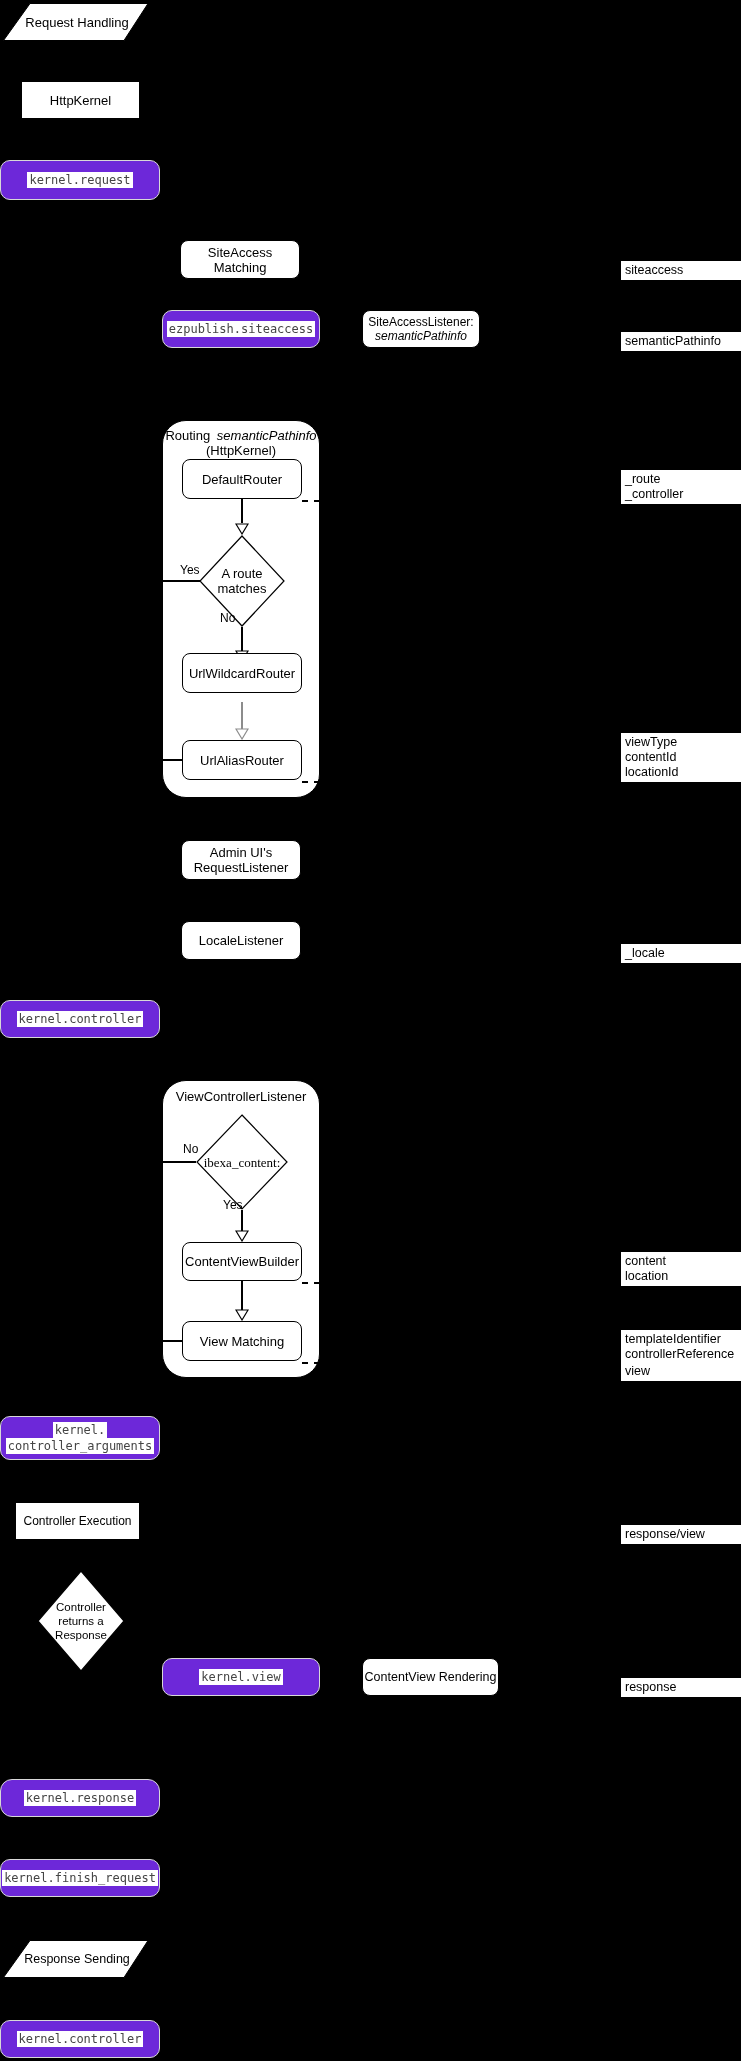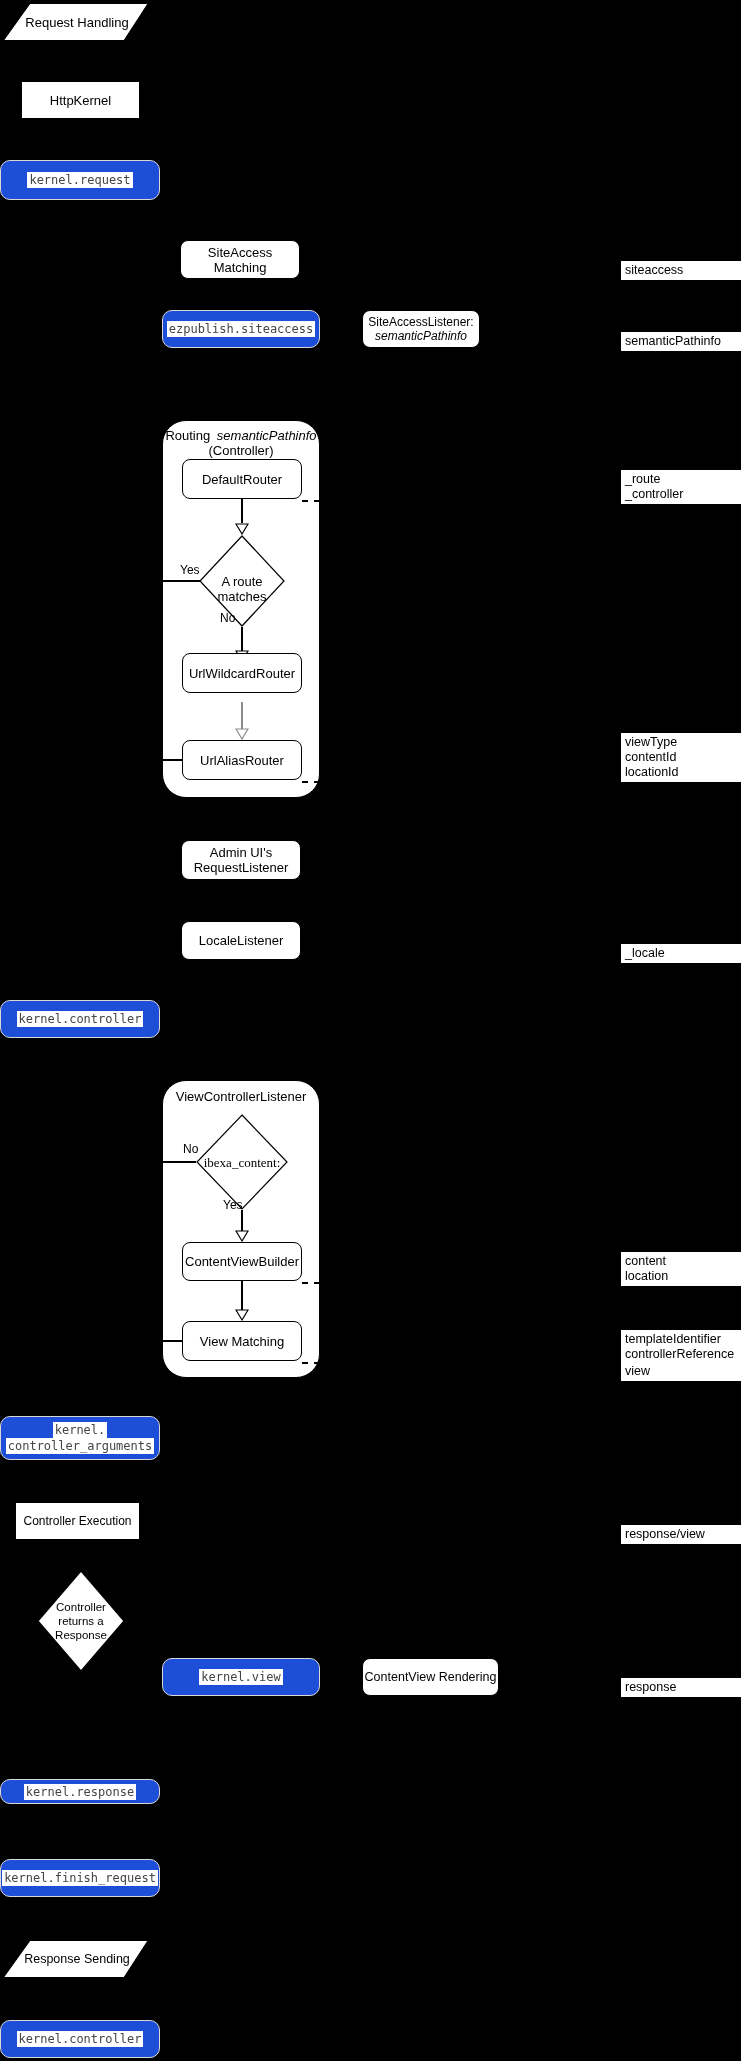--- a/index.html
+++ b/index.html
@@ -6,21 +6,21 @@
   .canvas{position:relative;width:741px;height:2061px;background:#000;overflow:hidden;
           font-family:"Liberation Sans",sans-serif;color:#000;}
   .abs{position:absolute;}
   
   .node{position:absolute;background:#fff;border:1px solid #000;display:flex;
         flex-direction:column;align-items:center;justify-content:center;
         font-size:13px;line-height:15px;text-align:center;box-sizing:border-box;}
   .rounded{border-radius:8px;}
   .sharp{border-radius:0;}
   
-  .event{position:absolute;background:#1d4ed8;border:1px solid #d8d8d8;border-radius:10px;
+  .event{position:absolute;background:#6d28d9;border:1px solid #d8d8d8;border-radius:10px;
          display:flex;flex-direction:column;align-items:center;justify-content:center;
          font-family:"DejaVu Sans Mono","Liberation Mono",monospace;font-size:12px;
          line-height:16px;color:#454545;box-sizing:border-box;text-align:center;}
   .event span{background:#fff;padding:0 2px;white-space:nowrap;}
   
   .container{position:absolute;background:#fff;border:1px solid #000;border-radius:24px;
              box-sizing:border-box;}
   .ctitle{position:absolute;left:0;width:100%;text-align:center;font-size:13px;
           line-height:15px;}
   
@@ -72,36 +72,36 @@
     <span>SiteAccessListener:</span>
     <em>semanticPathinfo</em>
   </div>
   <div class="lbl" style="top:332px;">semanticPathinfo</div>
 
   <div class="container" style="left:162px;top:420px;width:158px;height:378px;">
     <div class="ctitle" style="top:7px;">
       <span style="margin-right: 3px;">Routing</span>
       <em>semanticPathinfo</em>
     </div>
-    <div class="ctitle" style="top:22px;">(Controller)</div>
+    <div class="ctitle" style="top:22px;">(HttpKernel)</div>
 
     <div class="node rounded" style="left:19px;top:38px;width:120px;height:40px;">
       <span>DefaultRouter</span>
     </div>
     <div class="dash" style="left:139px;top:79px;width:18px;"></div>
 
     <div class="line" style="left:78px;top:78px;width:1.5px;height:24px;"></div>
     <svg class="abs" style="left:72px;top:102px;" width="14" height="12">
       <polygon points="7,11 1,1 13,1" fill="#fff" stroke="#000" stroke-width="1.2"></polygon>
     </svg>
 
     <svg class="abs" style="left:36px;top:114px;" width="86" height="92">
       <polygon points="43,1 85,46 43,91 1,46" fill="#fff" stroke="#000" stroke-width="1.2"></polygon>
     </svg>
-    <div class="dtext" style="left:36px;top:122px;width:86px;height:92px;">
+    <div class="dtext" style="left:36px;top:114px;width:86px;height:92px;">
       <span>A route</span>
       <span>matches</span>
     </div>
     <div class="abs small" style="left:17px;top:143px;">Yes</div>
     <div class="line" style="left:0px;top:159px;width:37px;height:1.5px;"></div>
     <div class="abs small" style="left:57px;top:191px;">No</div>
 
     <div class="line" style="left:78px;top:206px;width:1.5px;height:24px;"></div>
     <svg class="abs" style="left:72px;top:229px;" width="14" height="12">
       <polygon points="7,11 1,1 13,1" fill="#fff" stroke="#000" stroke-width="1.2"></polygon>
@@ -215,21 +215,21 @@
 
   <div class="event" style="left:162px;top:1658px;width:158px;height:38px;">
     <span>kernel.view</span>
   </div>
 
   <div class="node rounded" style="left:362px;top:1658px;width:137px;height:38px;font-size:12.5px;">
     <span>ContentView Rendering</span>
   </div>
   <div class="lbl" style="top:1678px;">response</div>
 
-  <div class="event" style="left:0px;top:1779px;width:160px;height:25px;">
+  <div class="event" style="left:0px;top:1779px;width:160px;height:38px;border-radius:12px;">
     <span>kernel.response</span>
   </div>
 
   <div class="event" style="left:0px;top:1859px;width:160px;height:38px;">
     <span>kernel.finish_request</span>
   </div>
 
   <div class="abs" style="left:3px;top:1940px;width:148px;height:38px;">
     <svg width="148" height="38">
       <polygon points="27,0.5 145,0.5 121,37.5 0.5,37.5" fill="#ffffff" stroke="#000" stroke-width="1"></polygon>

